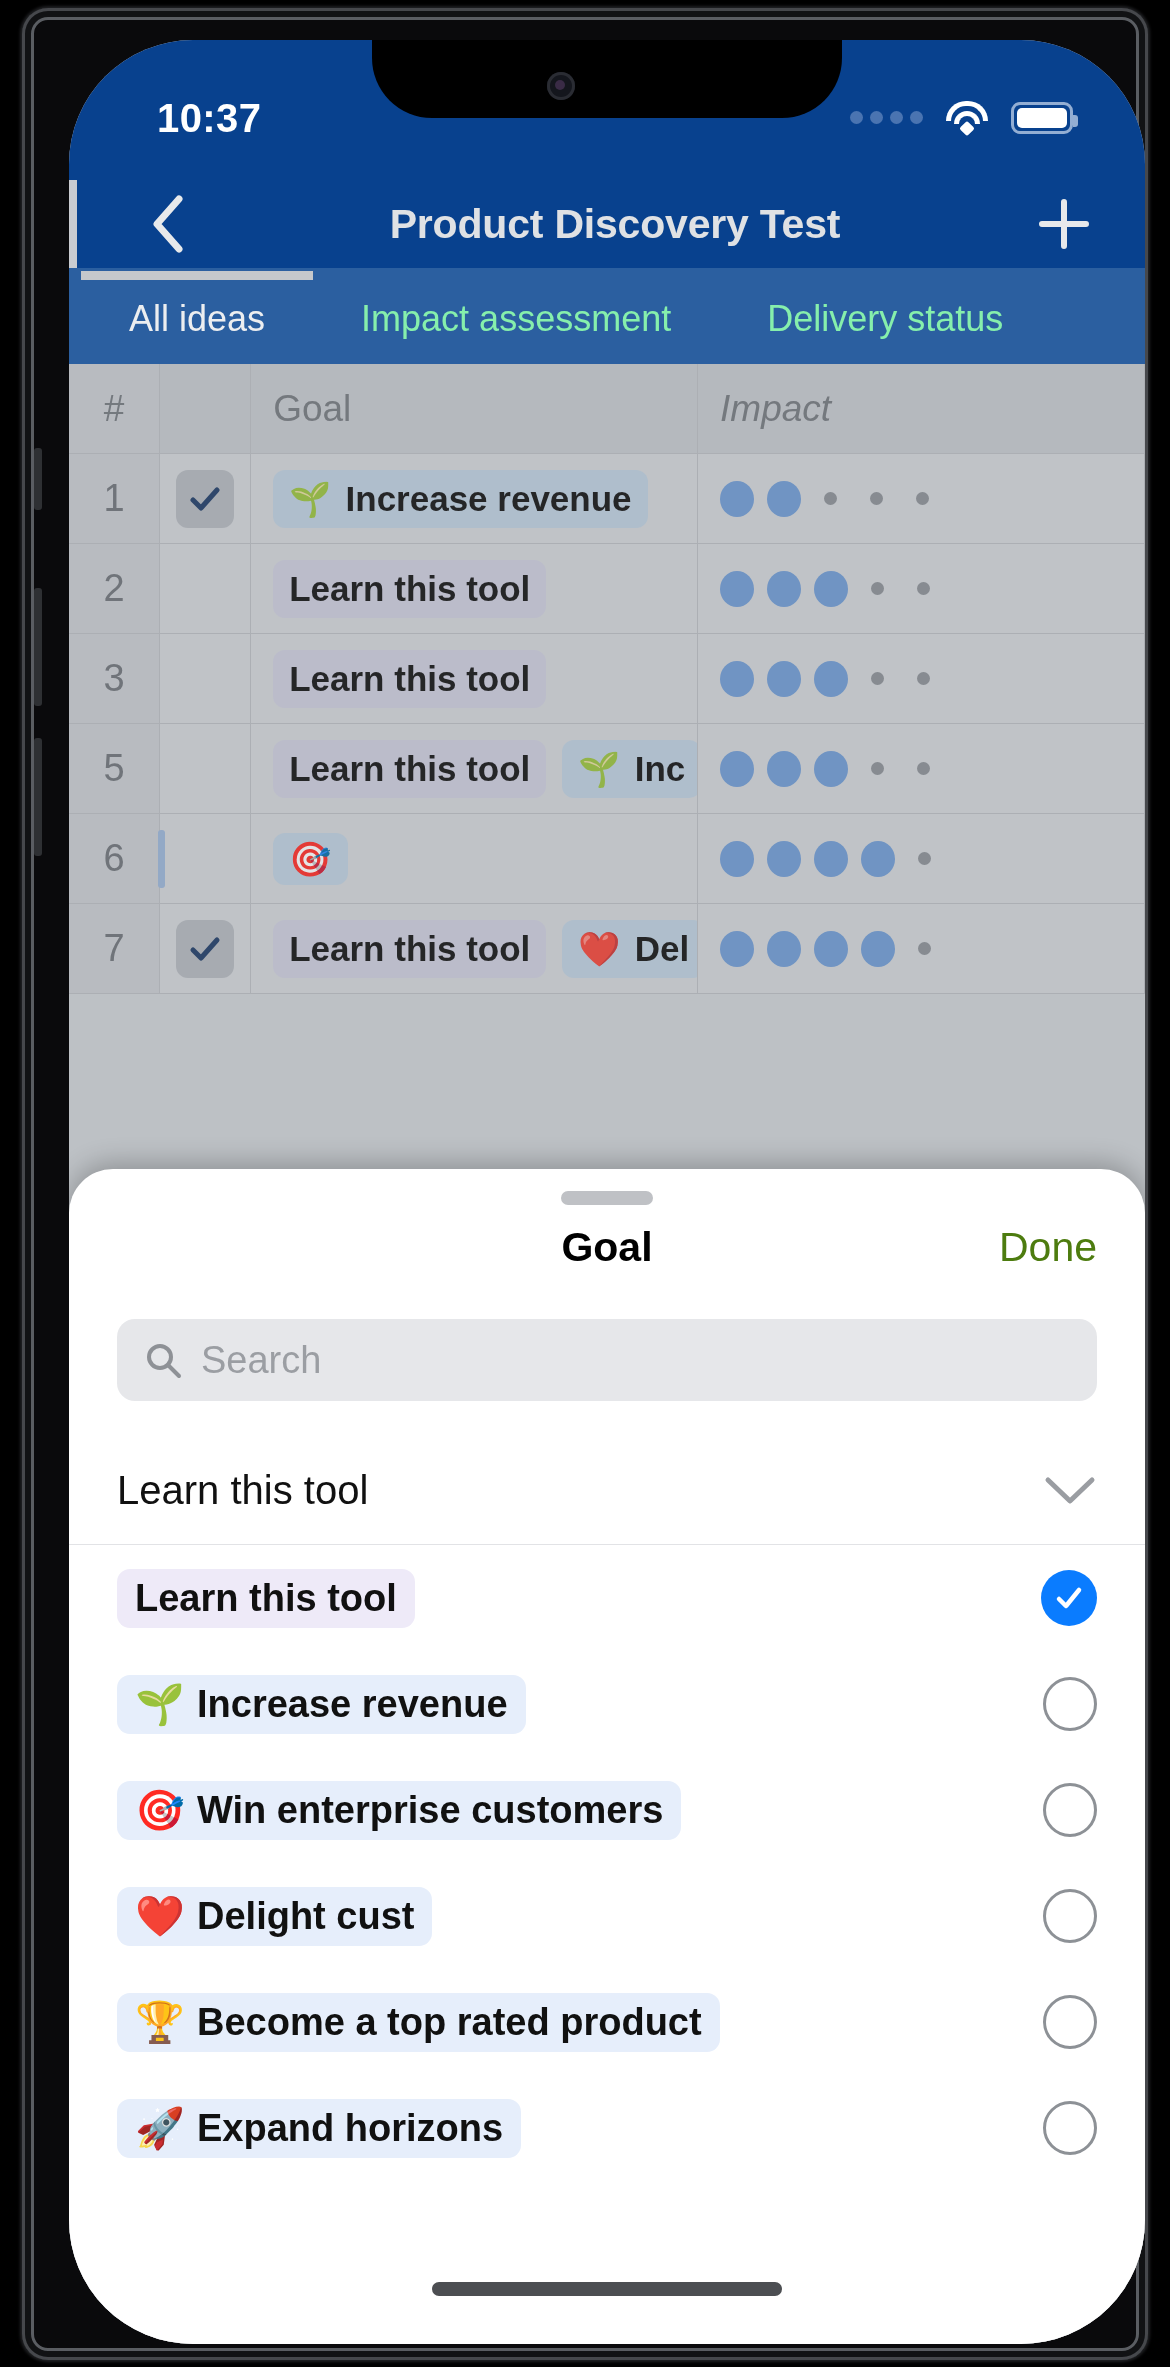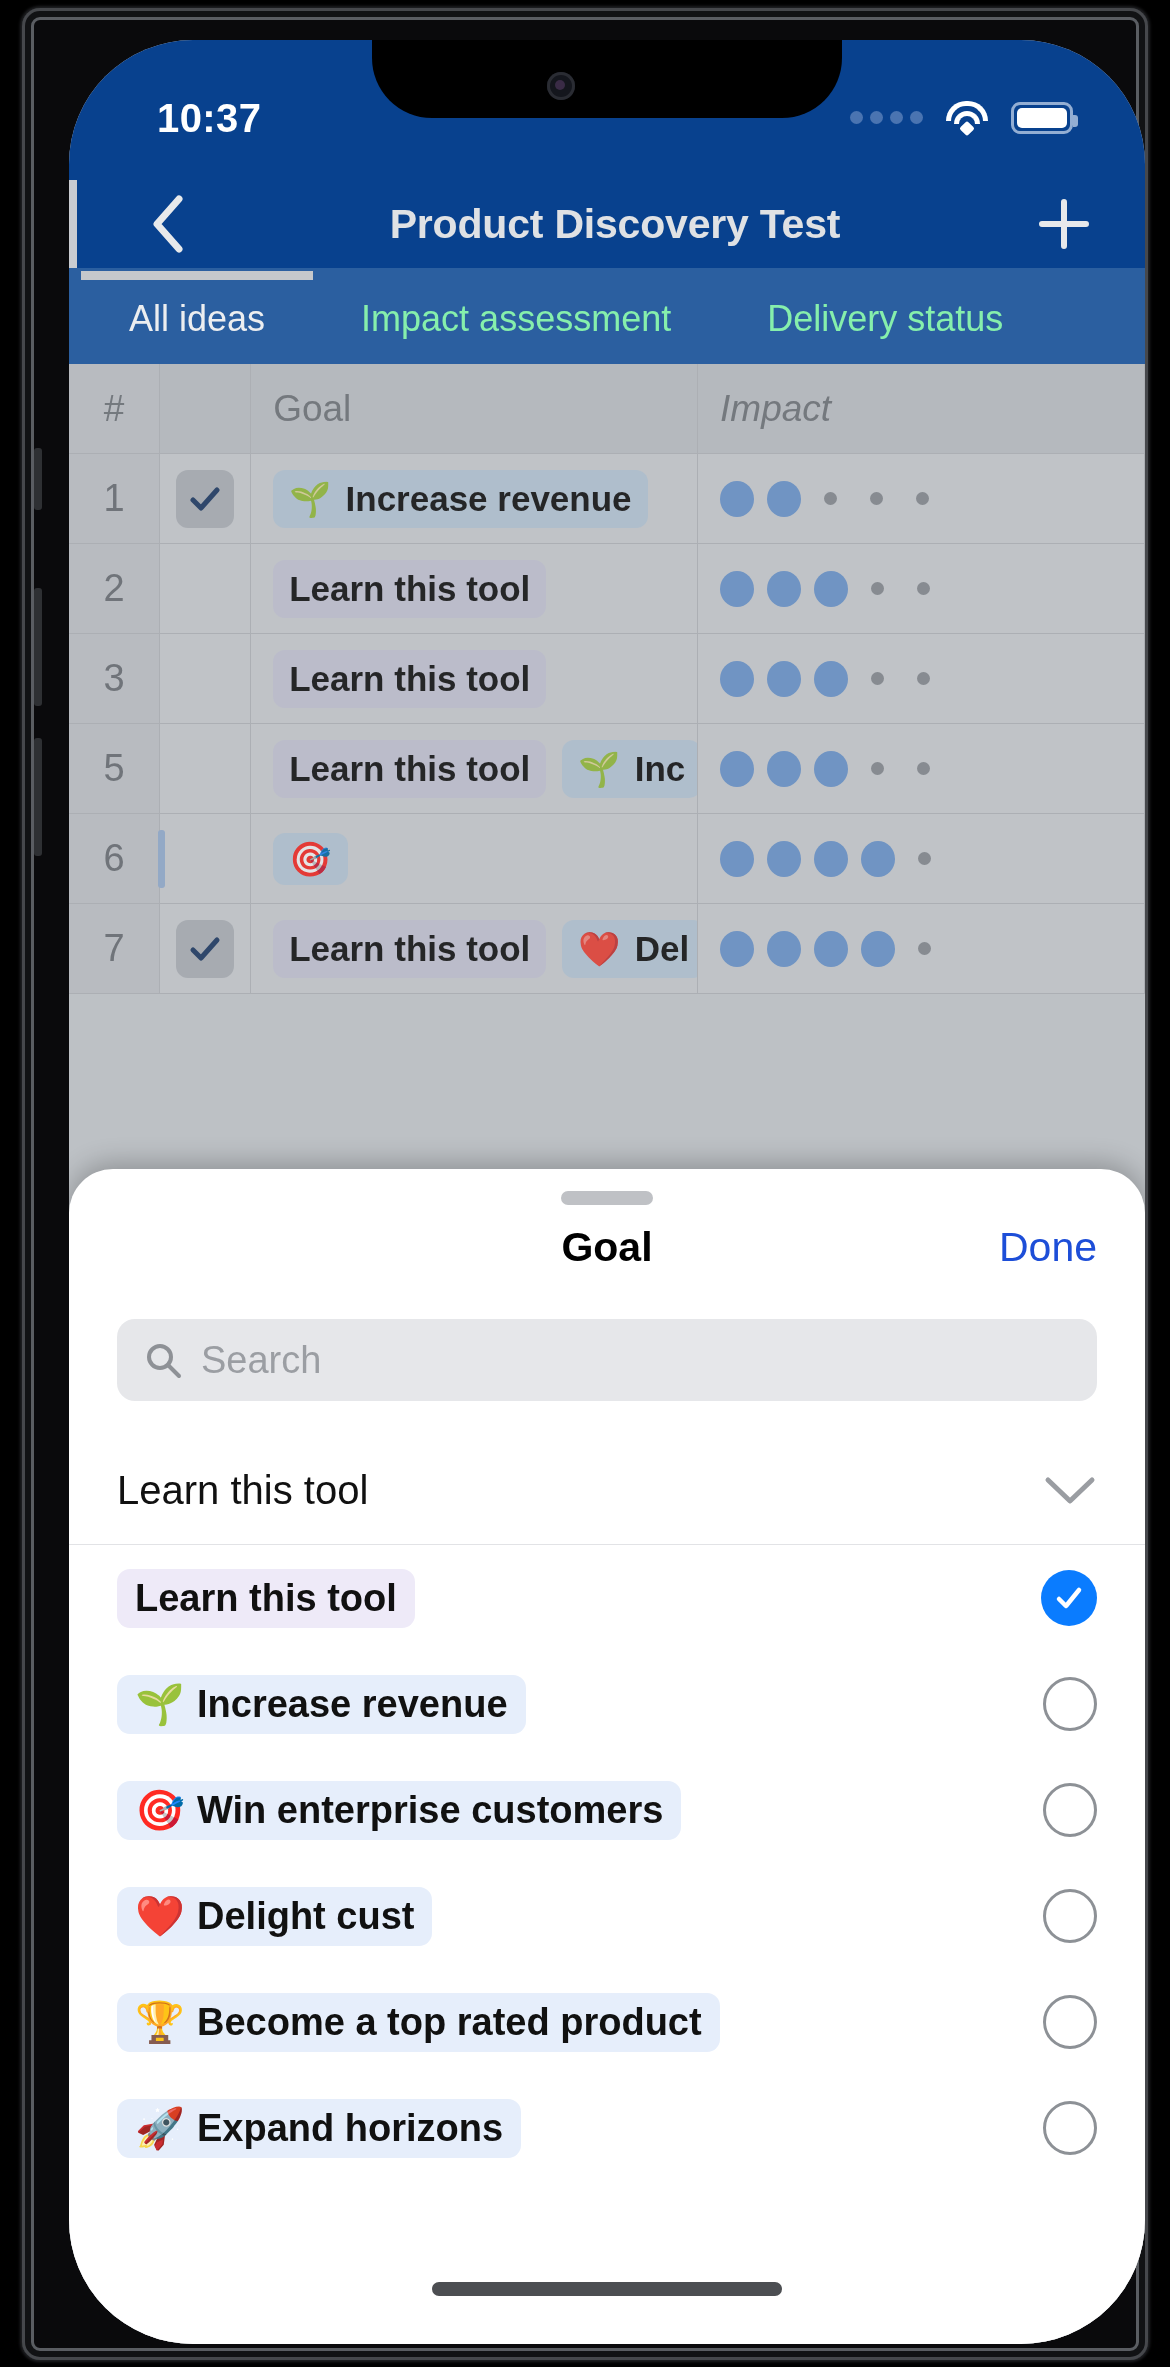--- a/index.html
+++ b/index.html
@@ -8,21 +8,21 @@
     width:1170px; height:2367px;
     background:#000;
     font-family:"Liberation Sans", sans-serif;
     overflow:hidden;
   }
 
   
   #device-frame{
     position:absolute; left:22px; top:8px;
     width:1126px; height:2352px;
-    border-radius:18px;
+    border-radius:26px;
     background:#0a0a0c;
     box-shadow:
       inset 0 0 0 3px #46484c,
       inset 0 0 0 9px #111214,
       inset 0 0 0 12px #5a5d62,
       0 0 3px 2px #202124;
   }
   #screen{
     position:absolute; left:47px; top:32px;
     width:1076px; height:2304px;
@@ -174,21 +174,21 @@
   #grabber{
     width:92px;height:14px;border-radius:7px;background:#bfc1c5;
     margin:22px auto 0;cursor:pointer;
   }
   #sheet-head{
     position:relative;height:84px;display:flex;align-items:center;
     justify-content:center;
   }
   #sheet-title{font-size:41px;font-weight:bold;color:#000;}
   #done-button{
-    position:absolute;right:48px;font-size:41px;color:#1d4ed8;cursor:pointer;
+    position:absolute;right:48px;font-size:41px;color:#4d7c0f;cursor:pointer;
   }
   #search-wrap{margin:30px 48px 0;}
   #search-box{
     height:82px;background:#e6e7ea;border-radius:18px;
     display:flex;align-items:center;gap:18px;padding:0 26px;cursor:text;
   }
   #search-placeholder{font-size:38px;color:#9b9ea3;}
   #selected-row{
     margin-top:36px;height:108px;padding:0 48px;
     display:flex;align-items:center;justify-content:space-between;

